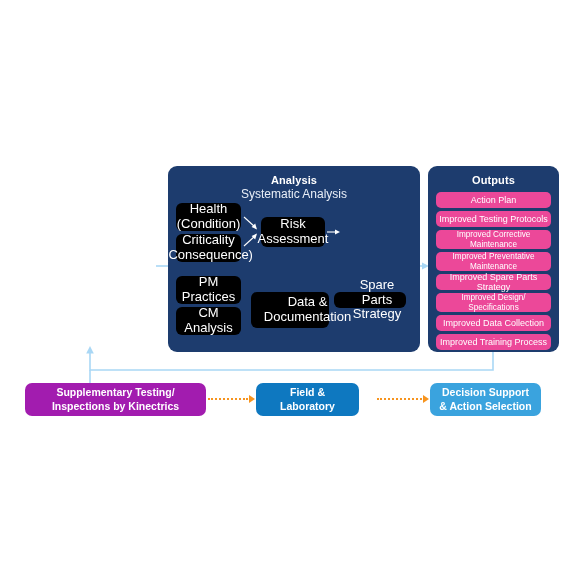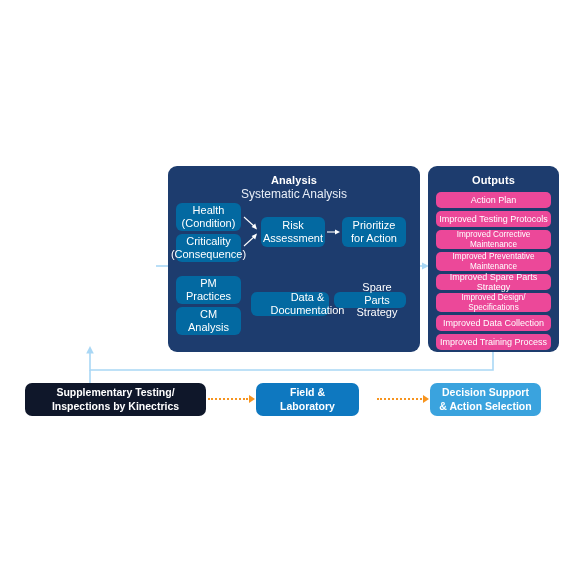--- a/index.html
+++ b/index.html
@@ -56,24 +56,24 @@
     white-space:pre-line;
   }
   #panel-inputs .pill{height:17px;background:#1b80c4;}
   #panel-outputs .pill{background:#ec4899;}
   #panel-outputs .pill.one{height:16px;}
   #panel-outputs .pill.two{height:19px;font-size:8.2px;}
 
   
   .obox{
     position:absolute;
-    background:#0369a1;
+    background:#000000;
     border-radius:6px;
     color:#ffffff;
-    font-size:11px;
+    font-size:13px;
     display:flex;
     align-items:center;
     justify-content:center;
     text-align:center;
     line-height:1.15;
     box-sizing:border-box;
     white-space:pre-line;
     padding:1px 2px;
   }
 
@@ -89,21 +89,21 @@
     font-weight:bold;
     font-size:10.5px;
     display:flex;
     align-items:center;
     justify-content:center;
     text-align:center;
     line-height:1.25;
     white-space:pre-line;
     box-sizing:border-box;
   }
-  #brow-0{left:25px;top:383px;width:181px;height:33px;background:#0f172a;}
+  #brow-0{left:25px;top:383px;width:181px;height:33px;background:#a21caf;}
   #brow-1{left:256px;top:383px;width:103px;height:33px;background:#0e78c0;}
   #brow-2{left:430px;top:383px;width:111px;height:33px;background:#3aa3de;}
 
   
   .dotted{
     position:absolute;
     height:10px;
     display:flex;
     align-items:center;
   }
@@ -146,22 +146,20 @@
   <div class="panel" id="panel-analysis">
     <div class="panel-title" style="margin-top:8px;">Analysis</div>
     <div class="panel-sub">Systematic Analysis</div>
 
     <div class="obox" style="left:8px;top:37px;width:65px;height:28px;">Health
 (Condition)</div>
     <div class="obox" style="left:8px;top:68px;width:65px;height:28px;">Criticality
 (Consequence)</div>
     <div class="obox" style="left:93px;top:51px;width:64px;height:30px;">Risk
 Assessment</div>
-    <div class="obox" style="left:174px;top:51px;width:64px;height:30px;">Prioritize
-for Action</div>
 
     <div class="mini-arrow" style="left:75px;top:49px;">
       <svg width="17" height="16" viewBox="0 0 17 16">
         <path d="M1 2 L12 12" stroke="#ffffff" stroke-width="1.1" fill="none"></path>
         <polygon points="14,14.5 8.6,12.1 12.2,8.4" fill="#ffffff"></polygon>
       </svg>
     </div>
     <div class="mini-arrow" style="left:75px;top:66px;">
       <svg width="17" height="16" viewBox="0 0 17 16">
         <path d="M1 14 L12 4" stroke="#ffffff" stroke-width="1.1" fill="none"></path>
@@ -172,21 +170,21 @@
       <svg width="14" height="12" viewBox="0 0 14 12">
         <path d="M0 6 L9 6" stroke="#ffffff" stroke-width="1.1" fill="none"></path>
         <polygon points="13,6 8,3.4 8,8.6" fill="#ffffff"></polygon>
       </svg>
     </div>
 
     <div class="obox" style="left:8px;top:110px;width:65px;height:28px;text-align:center;">PM
 Practices</div>
     <div class="obox" style="left:8px;top:141px;width:65px;height:28px;">CM
 Analysis</div>
-    <div class="obox" style="left:83px;top:126px;width:78px;height:24px;padding-left:37px;">Data &amp;
+    <div class="obox" style="left:83px;top:126px;width:78px;height:36px;padding-left:37px;">Data &amp;
 Documentation</div>
     <div class="obox" style="left:166px;top:126px;width:72px;height:16px;padding-left:16px;">Spare Parts
 Strategy</div>
   </div>
 
   <div class="panel" id="panel-outputs">
     <div class="panel-title" style="margin-top:8px;">Outputs</div>
     <div class="pill-list" style="top:26px;">
       <div class="pill one">Action Plan</div>
       <div class="pill one">Improved Testing Protocols</div>

